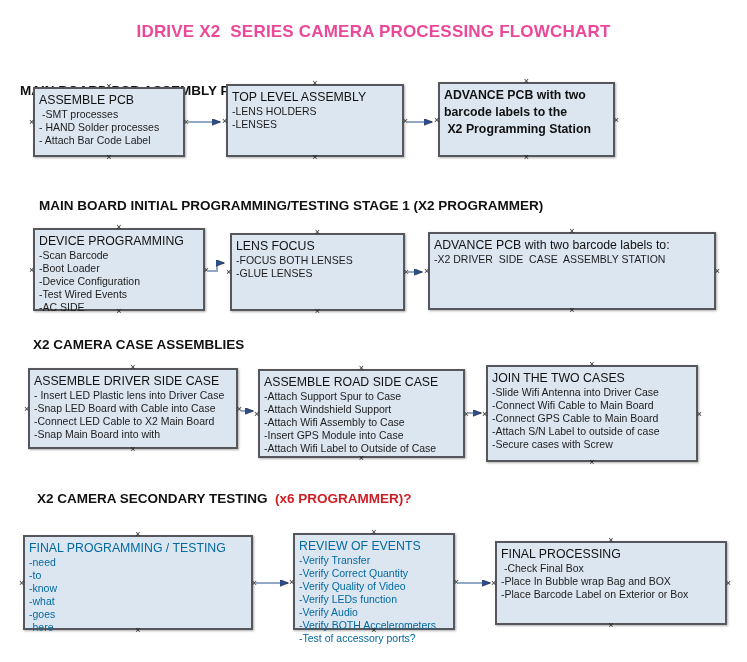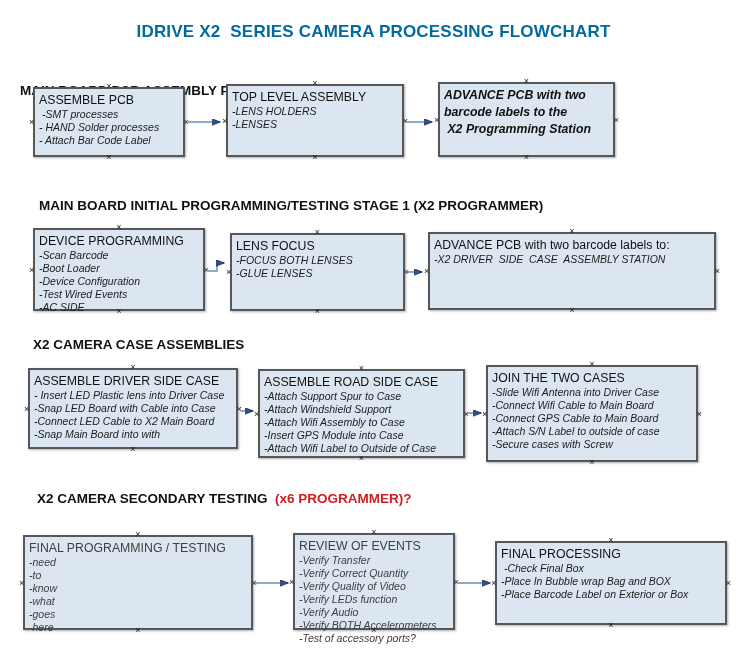--- a/index.html
+++ b/index.html
@@ -1,35 +1,35 @@
 <!DOCTYPE html>
 <html><head>
 <meta charset="utf-8">
 <style>
   html,body{margin:0;padding:0;background:#ffffff;}
   body{font-family:"Liberation Sans","DejaVu Sans",sans-serif;color:#1a1a1a;}
   #canvas{position:relative;width:747px;height:662px;background:#ffffff;overflow:hidden;}
 
   .main-title{position:absolute;left:0;top:22px;width:747px;text-align:center;
-    font-size:17px;font-weight:bold;letter-spacing:.2px;white-space:pre;color:#0369a1;}
+    font-size:17px;font-weight:bold;letter-spacing:.2px;white-space:pre;color:#ec4899;}
 
   .sec-h{position:absolute;font-size:13.5px;font-weight:bold;white-space:pre;color:#111;}
   .sec-h .red{color:#cd2026;}
   .sh1{left:20px;top:59px;margin-top:24px;}
   .sh2{left:27px;top:198px;margin-left:12px;}
   .sh3{left:33px;top:337px;}
   .sh4{left:37px;top:491px;}
 
   .box{position:absolute;box-sizing:border-box;background:#dce6f1;
     border:2px solid #55575c;box-shadow:1px 1px 2px rgba(110,110,110,.55);
     padding:3px 4px 0 4px;}
   .bt{font-size:12.3px;font-weight:normal;line-height:16px;white-space:pre;color:#111;}
-  .bi{font-size:10.5px;line-height:13px;white-space:pre-wrap;color:#1c1c1c;font-style:italic;}
+  .bi{font-size:10.5px;line-height:13px;white-space:pre-wrap;color:#1c1c1c;}
   .bi-b{font-weight:bold;font-size:12.3px;line-height:17px;color:#111;}
-  .red-box .bt,.red-box .bi{color:#404040;}
+  .red-box .bt,.red-box .bi{color:#0369a1;}
 
   .bx-a{left:33px;top:87px;width:152px;height:70px;}
   .bx-b{left:226px;top:84px;width:178px;height:73px;}
   .bx-c{left:438px;top:82px;width:177px;height:75px;}
   .bx-d{left:33px;top:228px;width:172px;height:83px;}
   .bx-e{left:230px;top:233px;width:175px;height:78px;}
   .bx-f{left:428px;top:232px;width:288px;height:78px;}
   .bx-g{left:28px;top:368px;width:210px;height:81px;}
   .bx-h{left:258px;top:369px;width:207px;height:89px;}
   .bx-i{left:486px;top:365px;width:212px;height:97px;}

